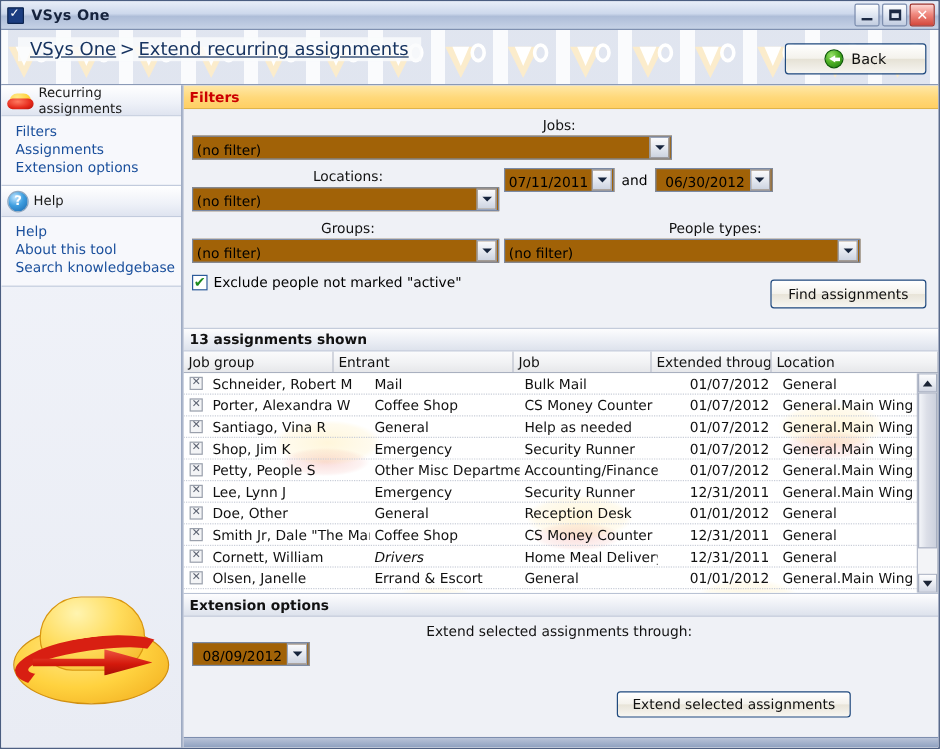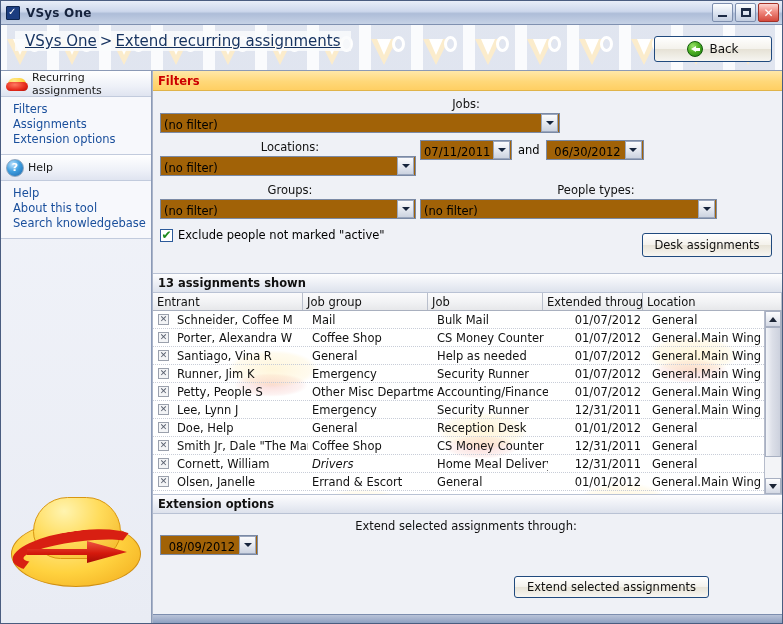--- a/index.html
+++ b/index.html
@@ -597,41 +597,41 @@
                 </span>
             </div>
           </div>
         </div>
 
         <div class="checkrow">
           <span class="cbx">✔</span>
           <span style="font-size:11.5px">Exclude people not marked "active"</span>
         </div>
 
-        <div class="find-btn">Desk assignments</div>
+        <div class="find-btn">Find assignments</div>
       </div>
 
       <div class="section-head-gray">13 assignments shown</div>
 
       <div class="grid-wrap">
         <div class="col-head">
+          <div style="width:125px">Job group</div>
           <div style="width:150px">Entrant</div>
-          <div style="width:125px">Job group</div>
           <div style="width:115px">Job</div>
           <div style="width:100px">Extended through</div>
           <div style="flex:1 1 auto">Location</div>
         </div>
 
         <div class="rows">
           <div class="rows-inner">
             <div class="grid-wm"></div>
             <div id="row-host">
                 <div class="grow">
                   <span class="rowchk">✕</span>
-                  <span class="cell" style="width: 135px; flex: 0 0 135px;">Schneider, Coffee M</span>
+                  <span class="cell" style="width: 135px; flex: 0 0 135px;">Schneider, Robert M</span>
                   <span class="cell" style="width: 125px; flex: 0 0 125px;">Mail</span>
                   <span class="cell" style="width: 115px; flex: 0 0 115px;">Bulk Mail</span>
                   <span class="cell num" style="width: 100px; flex: 0 0 100px;">01/07/2012</span>
                   <span class="cell" style="flex: 1 1 auto;">General</span>
                 </div>
                 <div class="grow">
                   <span class="rowchk">✕</span>
                   <span class="cell" style="width: 135px; flex: 0 0 135px;">Porter, Alexandra W</span>
                   <span class="cell" style="width: 125px; flex: 0 0 125px;">Coffee Shop</span>
                   <span class="cell" style="width: 115px; flex: 0 0 115px;">CS Money Counter</span>
@@ -641,21 +641,21 @@
                 <div class="grow">
                   <span class="rowchk">✕</span>
                   <span class="cell" style="width: 135px; flex: 0 0 135px;">Santiago, Vina R</span>
                   <span class="cell" style="width: 125px; flex: 0 0 125px;">General</span>
                   <span class="cell" style="width: 115px; flex: 0 0 115px;">Help as needed</span>
                   <span class="cell num" style="width: 100px; flex: 0 0 100px;">01/07/2012</span>
                   <span class="cell" style="flex: 1 1 auto;">General.Main Wing</span>
                 </div>
                 <div class="grow">
                   <span class="rowchk">✕</span>
-                  <span class="cell" style="width: 135px; flex: 0 0 135px;">Runner, Jim K</span>
+                  <span class="cell" style="width: 135px; flex: 0 0 135px;">Shop, Jim K</span>
                   <span class="cell" style="width: 125px; flex: 0 0 125px;">Emergency</span>
                   <span class="cell" style="width: 115px; flex: 0 0 115px;">Security Runner</span>
                   <span class="cell num" style="width: 100px; flex: 0 0 100px;">01/07/2012</span>
                   <span class="cell" style="flex: 1 1 auto;">General.Main Wing</span>
                 </div>
                 <div class="grow">
                   <span class="rowchk">✕</span>
                   <span class="cell" style="width: 135px; flex: 0 0 135px;">Petty, People S</span>
                   <span class="cell" style="width: 125px; flex: 0 0 125px;">Other Misc Departments</span>
                   <span class="cell" style="width: 115px; flex: 0 0 115px;">Accounting/Finance</span>
@@ -665,21 +665,21 @@
                 <div class="grow">
                   <span class="rowchk">✕</span>
                   <span class="cell" style="width: 135px; flex: 0 0 135px;">Lee, Lynn J</span>
                   <span class="cell" style="width: 125px; flex: 0 0 125px;">Emergency</span>
                   <span class="cell" style="width: 115px; flex: 0 0 115px;">Security Runner</span>
                   <span class="cell num" style="width: 100px; flex: 0 0 100px;">12/31/2011</span>
                   <span class="cell" style="flex: 1 1 auto;">General.Main Wing</span>
                 </div>
                 <div class="grow">
                   <span class="rowchk">✕</span>
-                  <span class="cell" style="width: 135px; flex: 0 0 135px;">Doe, Help</span>
+                  <span class="cell" style="width: 135px; flex: 0 0 135px;">Doe, Other</span>
                   <span class="cell" style="width: 125px; flex: 0 0 125px;">General</span>
                   <span class="cell" style="width: 115px; flex: 0 0 115px;">Reception Desk</span>
                   <span class="cell num" style="width: 100px; flex: 0 0 100px;">01/01/2012</span>
                   <span class="cell" style="flex: 1 1 auto;">General</span>
                 </div>
                 <div class="grow">
                   <span class="rowchk">✕</span>
                   <span class="cell" style="width: 135px; flex: 0 0 135px;">Smith Jr, Dale "The Man"</span>
                   <span class="cell" style="width: 125px; flex: 0 0 125px;">Coffee Shop</span>
                   <span class="cell" style="width: 115px; flex: 0 0 115px;">CS Money Counter</span>

